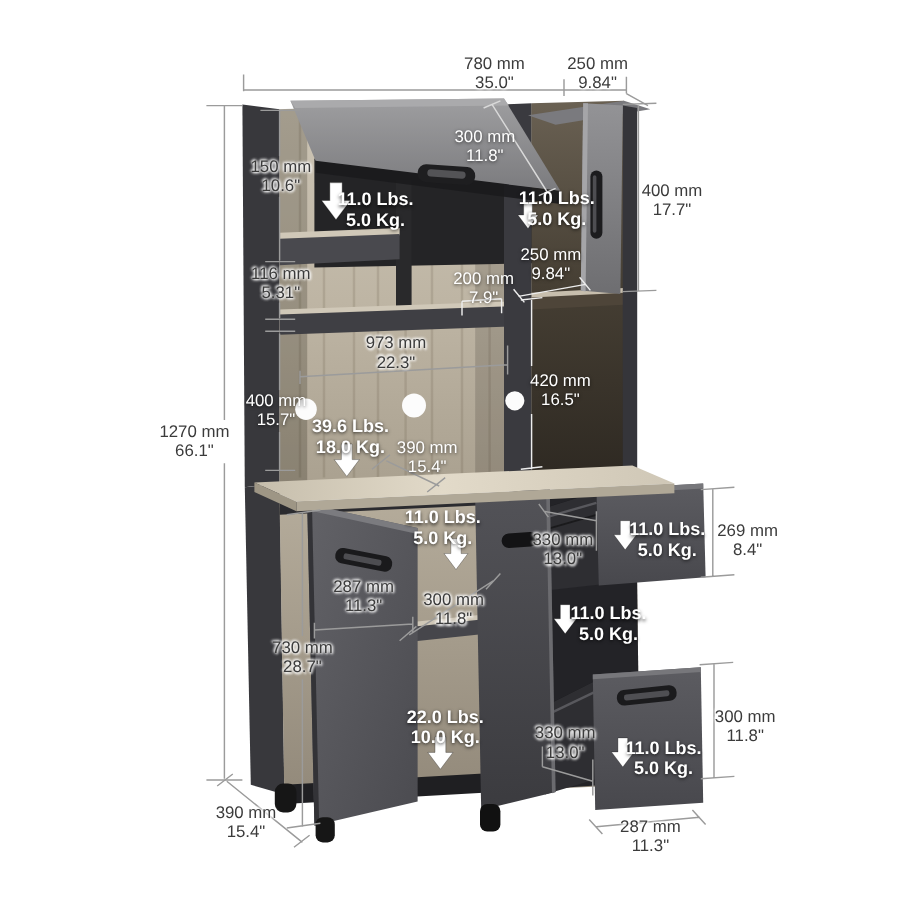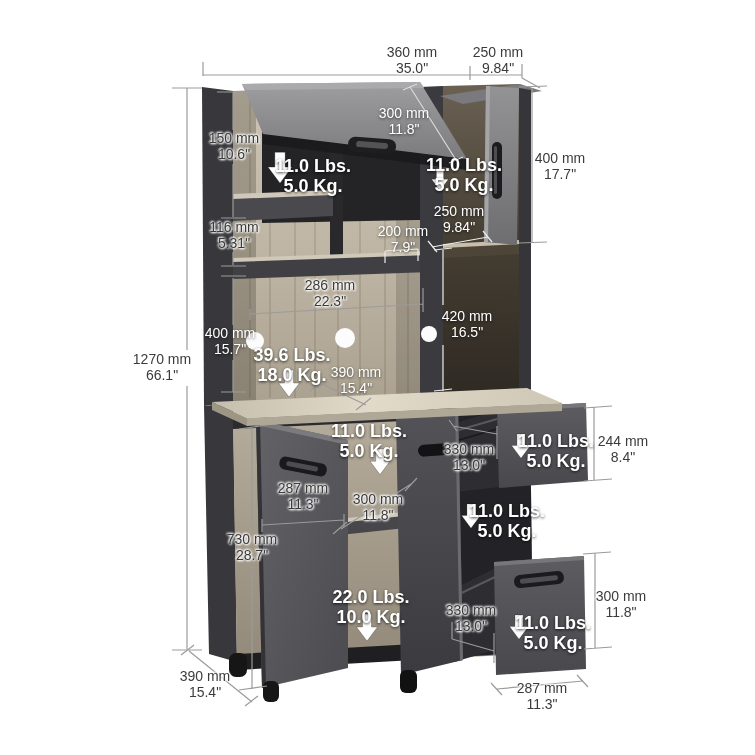--- a/index.html
+++ b/index.html
@@ -5,21 +5,21 @@
   html,body{margin:0;padding:0;background:#fff;}
   #stage{position:relative;width:755px;height:755px;background:#ffffff;overflow:hidden;
          font-family:"Liberation Sans", sans-serif;}
   #stage svg{position:absolute;left:0;top:0;}
   .lbl{position:absolute;transform:translate(-50%,-50%);text-align:center;white-space:nowrap;
        line-height:1.12;z-index:5;}
   .lbl span{display:block;}
   .d{color:#3b3b3b;font-size:14px;
      text-shadow:0 0 3px #fff,0 0 3px #fff,1px 1px 2px #fff,-1px -1px 2px #fff;}
   .w{color:#ffffff;font-size:14px;text-shadow:0 1px 3px rgba(0,0,0,.65);}
-  .wt{color:#ffffff;font-size:18px;font-weight:700;text-shadow:0 1px 3px rgba(0,0,0,.75);}
+  .wt{color:#ffffff;font-size:15px;font-weight:700;text-shadow:0 1px 3px rgba(0,0,0,.75);}
   .dl{stroke:#9b9b9b;stroke-width:1.2;fill:none;}
   .dlw{stroke:#ededed;stroke-width:1.2;fill:none;}
   .dld{stroke:#d9d9d9;stroke-width:1.2;fill:none;}
   .arr{fill:#ffffff;stroke:rgba(0,0,0,.3);stroke-width:.8;}
   .streak{stroke:rgba(90,75,55,.16);stroke-width:2;}
 </style>
 </head>
 <body>
 
 <div id="stage">
@@ -189,21 +189,21 @@
     <path class="arr" transform="translate(289 389) scale(1.0)" d="M-4.5,-19 L4.5,-19 L4.5,-6 L10.5,-6 L0,8 L-10.5,-6 L-4.5,-6 Z"></path>
     <path class="arr" transform="translate(380 467) scale(0.95)" d="M-4.5,-19 L4.5,-19 L4.5,-6 L10.5,-6 L0,8 L-10.5,-6 L-4.5,-6 Z"></path>
     <path class="arr" transform="translate(521 451) scale(0.9)" d="M-4.5,-19 L4.5,-19 L4.5,-6 L10.5,-6 L0,8 L-10.5,-6 L-4.5,-6 Z"></path>
     <path class="arr" transform="translate(471 521) scale(0.9)" d="M-4.5,-19 L4.5,-19 L4.5,-6 L10.5,-6 L0,8 L-10.5,-6 L-4.5,-6 Z"></path>
     <path class="arr" transform="translate(367 633) scale(1.0)" d="M-4.5,-19 L4.5,-19 L4.5,-6 L10.5,-6 L0,8 L-10.5,-6 L-4.5,-6 Z"></path>
     <path class="arr" transform="translate(519 632) scale(0.9)" d="M-4.5,-19 L4.5,-19 L4.5,-6 L10.5,-6 L0,8 L-10.5,-6 L-4.5,-6 Z"></path>
   </g>
 </svg>
 
 <div class="lbl d" style="left:412px;top:61px">
-      <span>360 mm</span>
+      <span>780 mm</span>
       <span>35.0"</span>
     </div>
 <div class="lbl d" style="left:498px;top:61px">
       <span>250 mm</span>
       <span>9.84"</span>
     </div>
 <div class="lbl w" style="left:404px;top:122px">
       <span>300 mm</span>
       <span>11.8"</span>
     </div>
@@ -221,21 +221,21 @@
     </div>
 <div class="lbl d" style="left:234px;top:236px">
       <span>116 mm</span>
       <span>5.31"</span>
     </div>
 <div class="lbl w" style="left:403px;top:240px">
       <span>200 mm</span>
       <span>7.9"</span>
     </div>
 <div class="lbl d" style="left:330px;top:294px">
-      <span>286 mm</span>
+      <span>973 mm</span>
       <span>22.3"</span>
     </div>
 <div class="lbl w" style="left:467px;top:325px">
       <span>420 mm</span>
       <span>16.5"</span>
     </div>
 <div class="lbl w" style="left:230px;top:342px">
       <span>400 mm</span>
       <span>15.7"</span>
     </div>
@@ -245,21 +245,21 @@
     </div>
 <div class="lbl w" style="left:356px;top:381px">
       <span>390 mm</span>
       <span>15.4"</span>
     </div>
 <div class="lbl d" style="left:469px;top:458px">
       <span>330 mm</span>
       <span>13.0"</span>
     </div>
 <div class="lbl d" style="left:623px;top:450px">
-      <span>244 mm</span>
+      <span>269 mm</span>
       <span>8.4"</span>
     </div>
 <div class="lbl d" style="left:303px;top:497px">
       <span>287 mm</span>
       <span>11.3"</span>
     </div>
 <div class="lbl d" style="left:378px;top:508px">
       <span>300 mm</span>
       <span>11.8"</span>
     </div>

